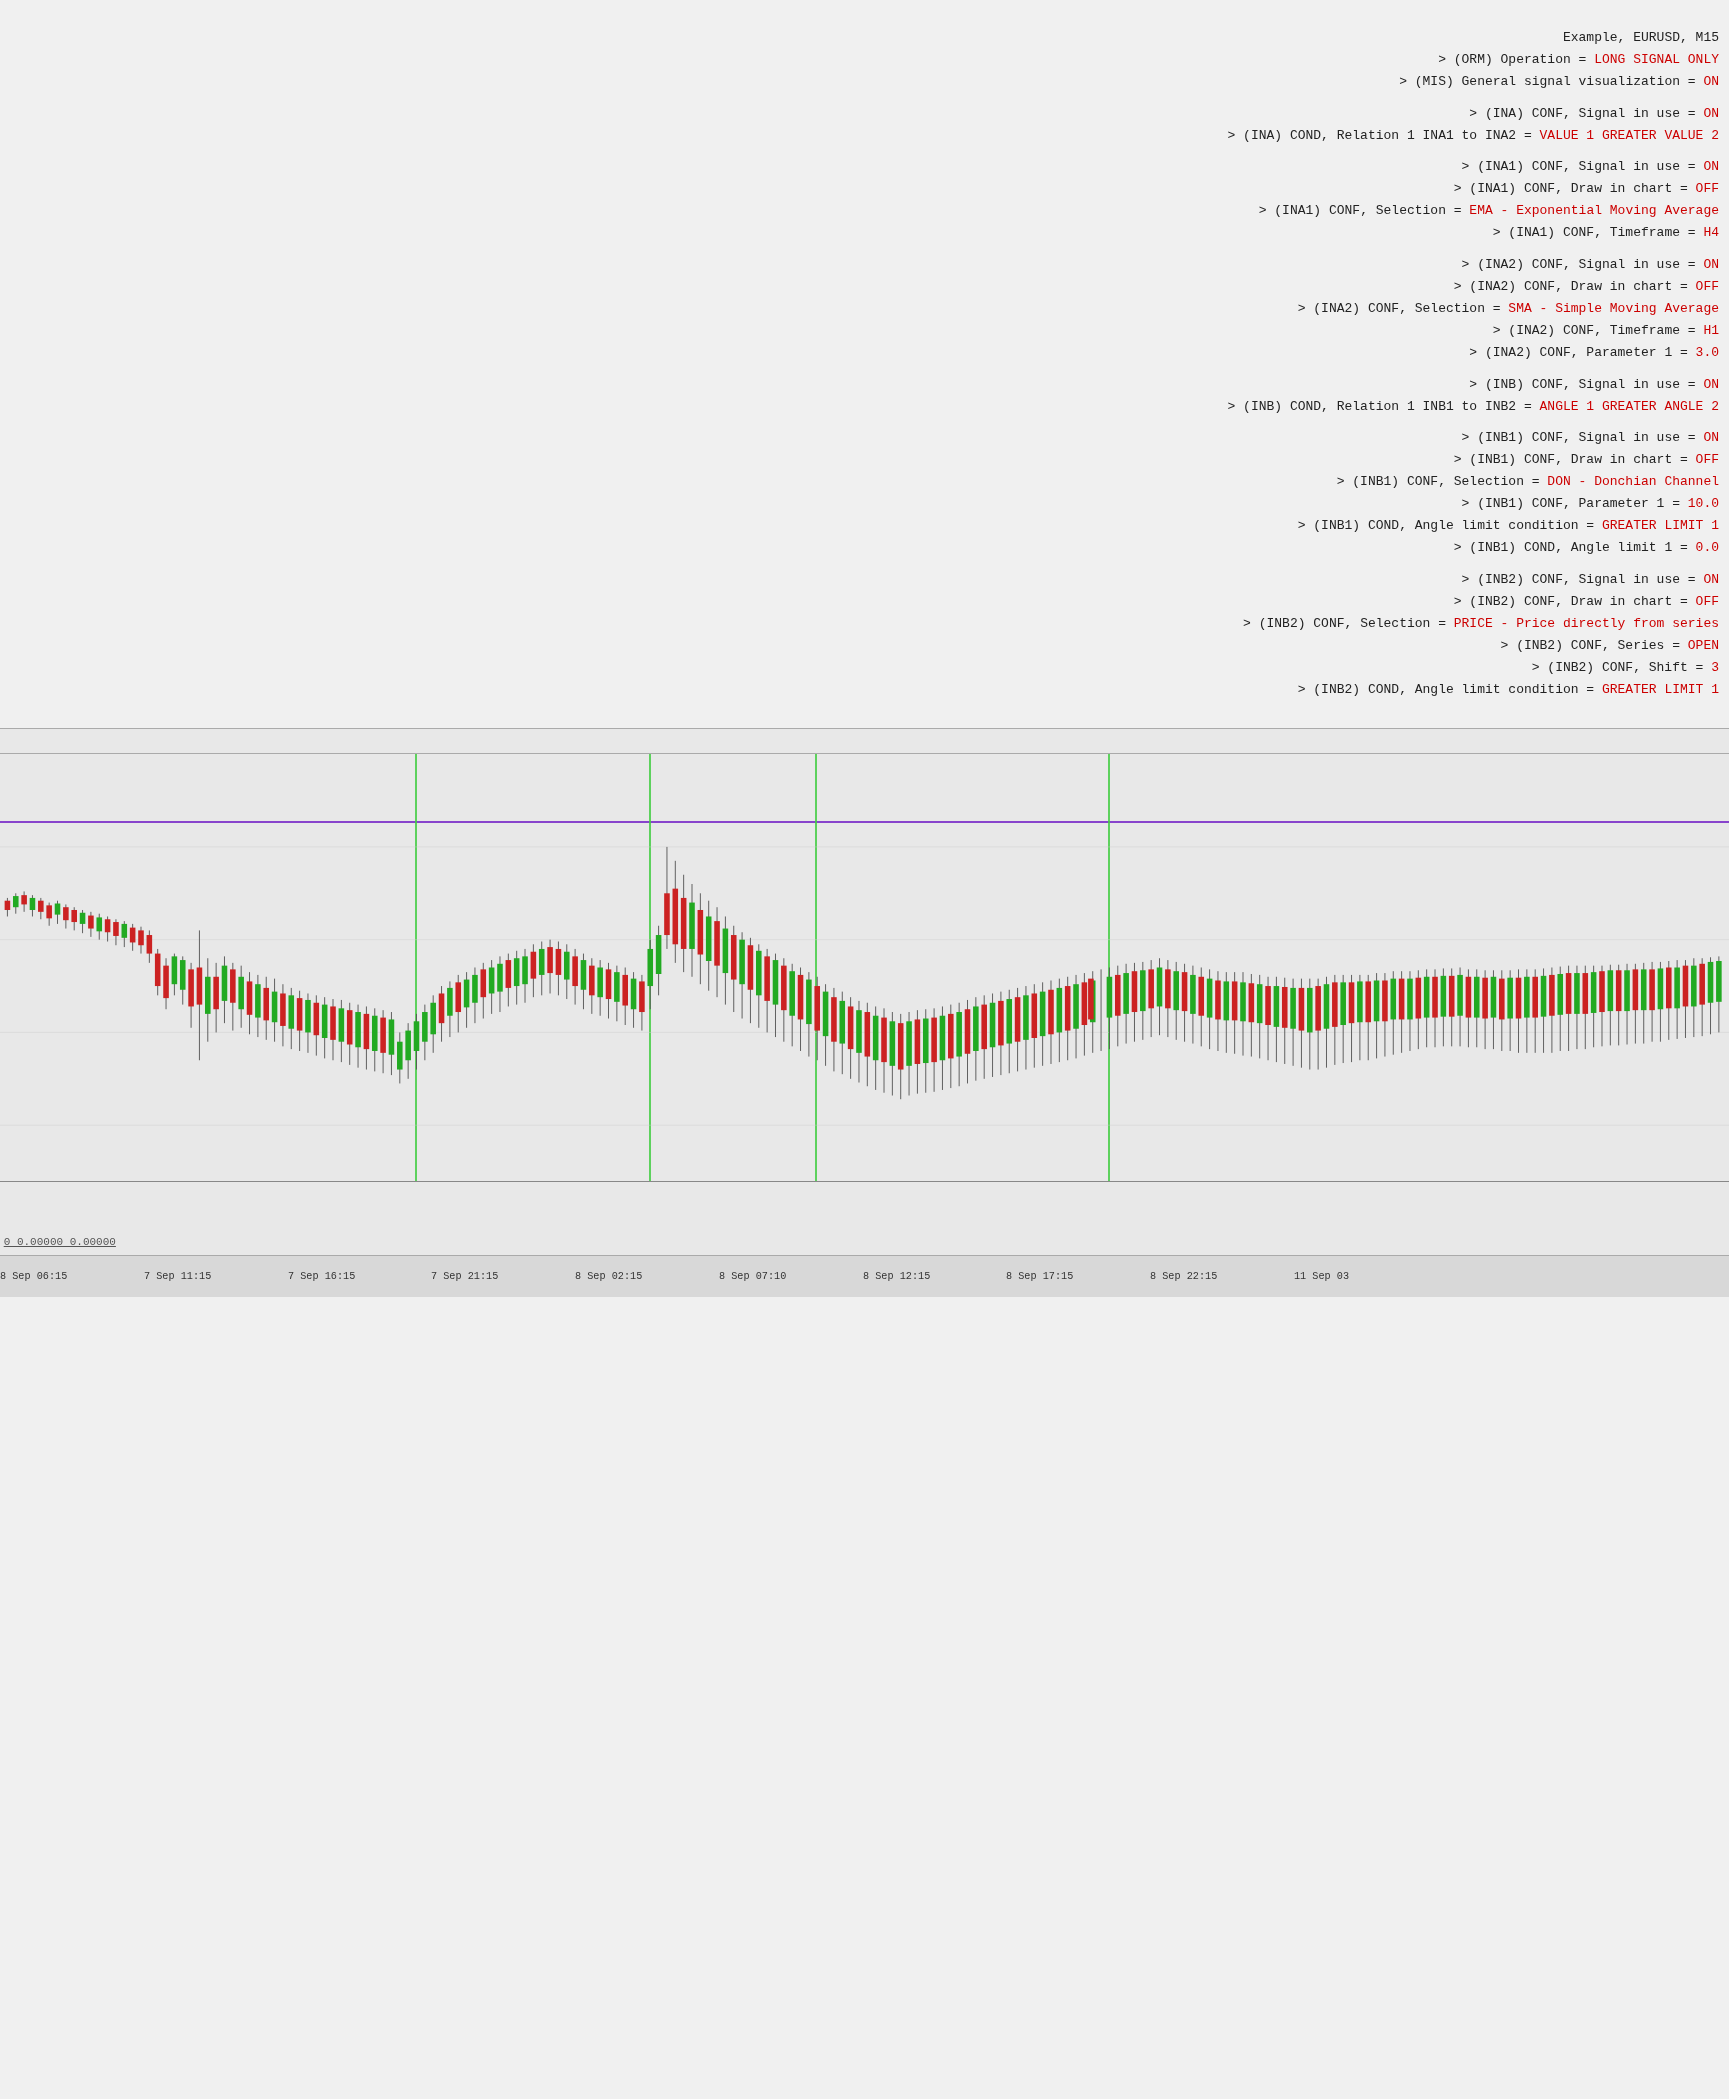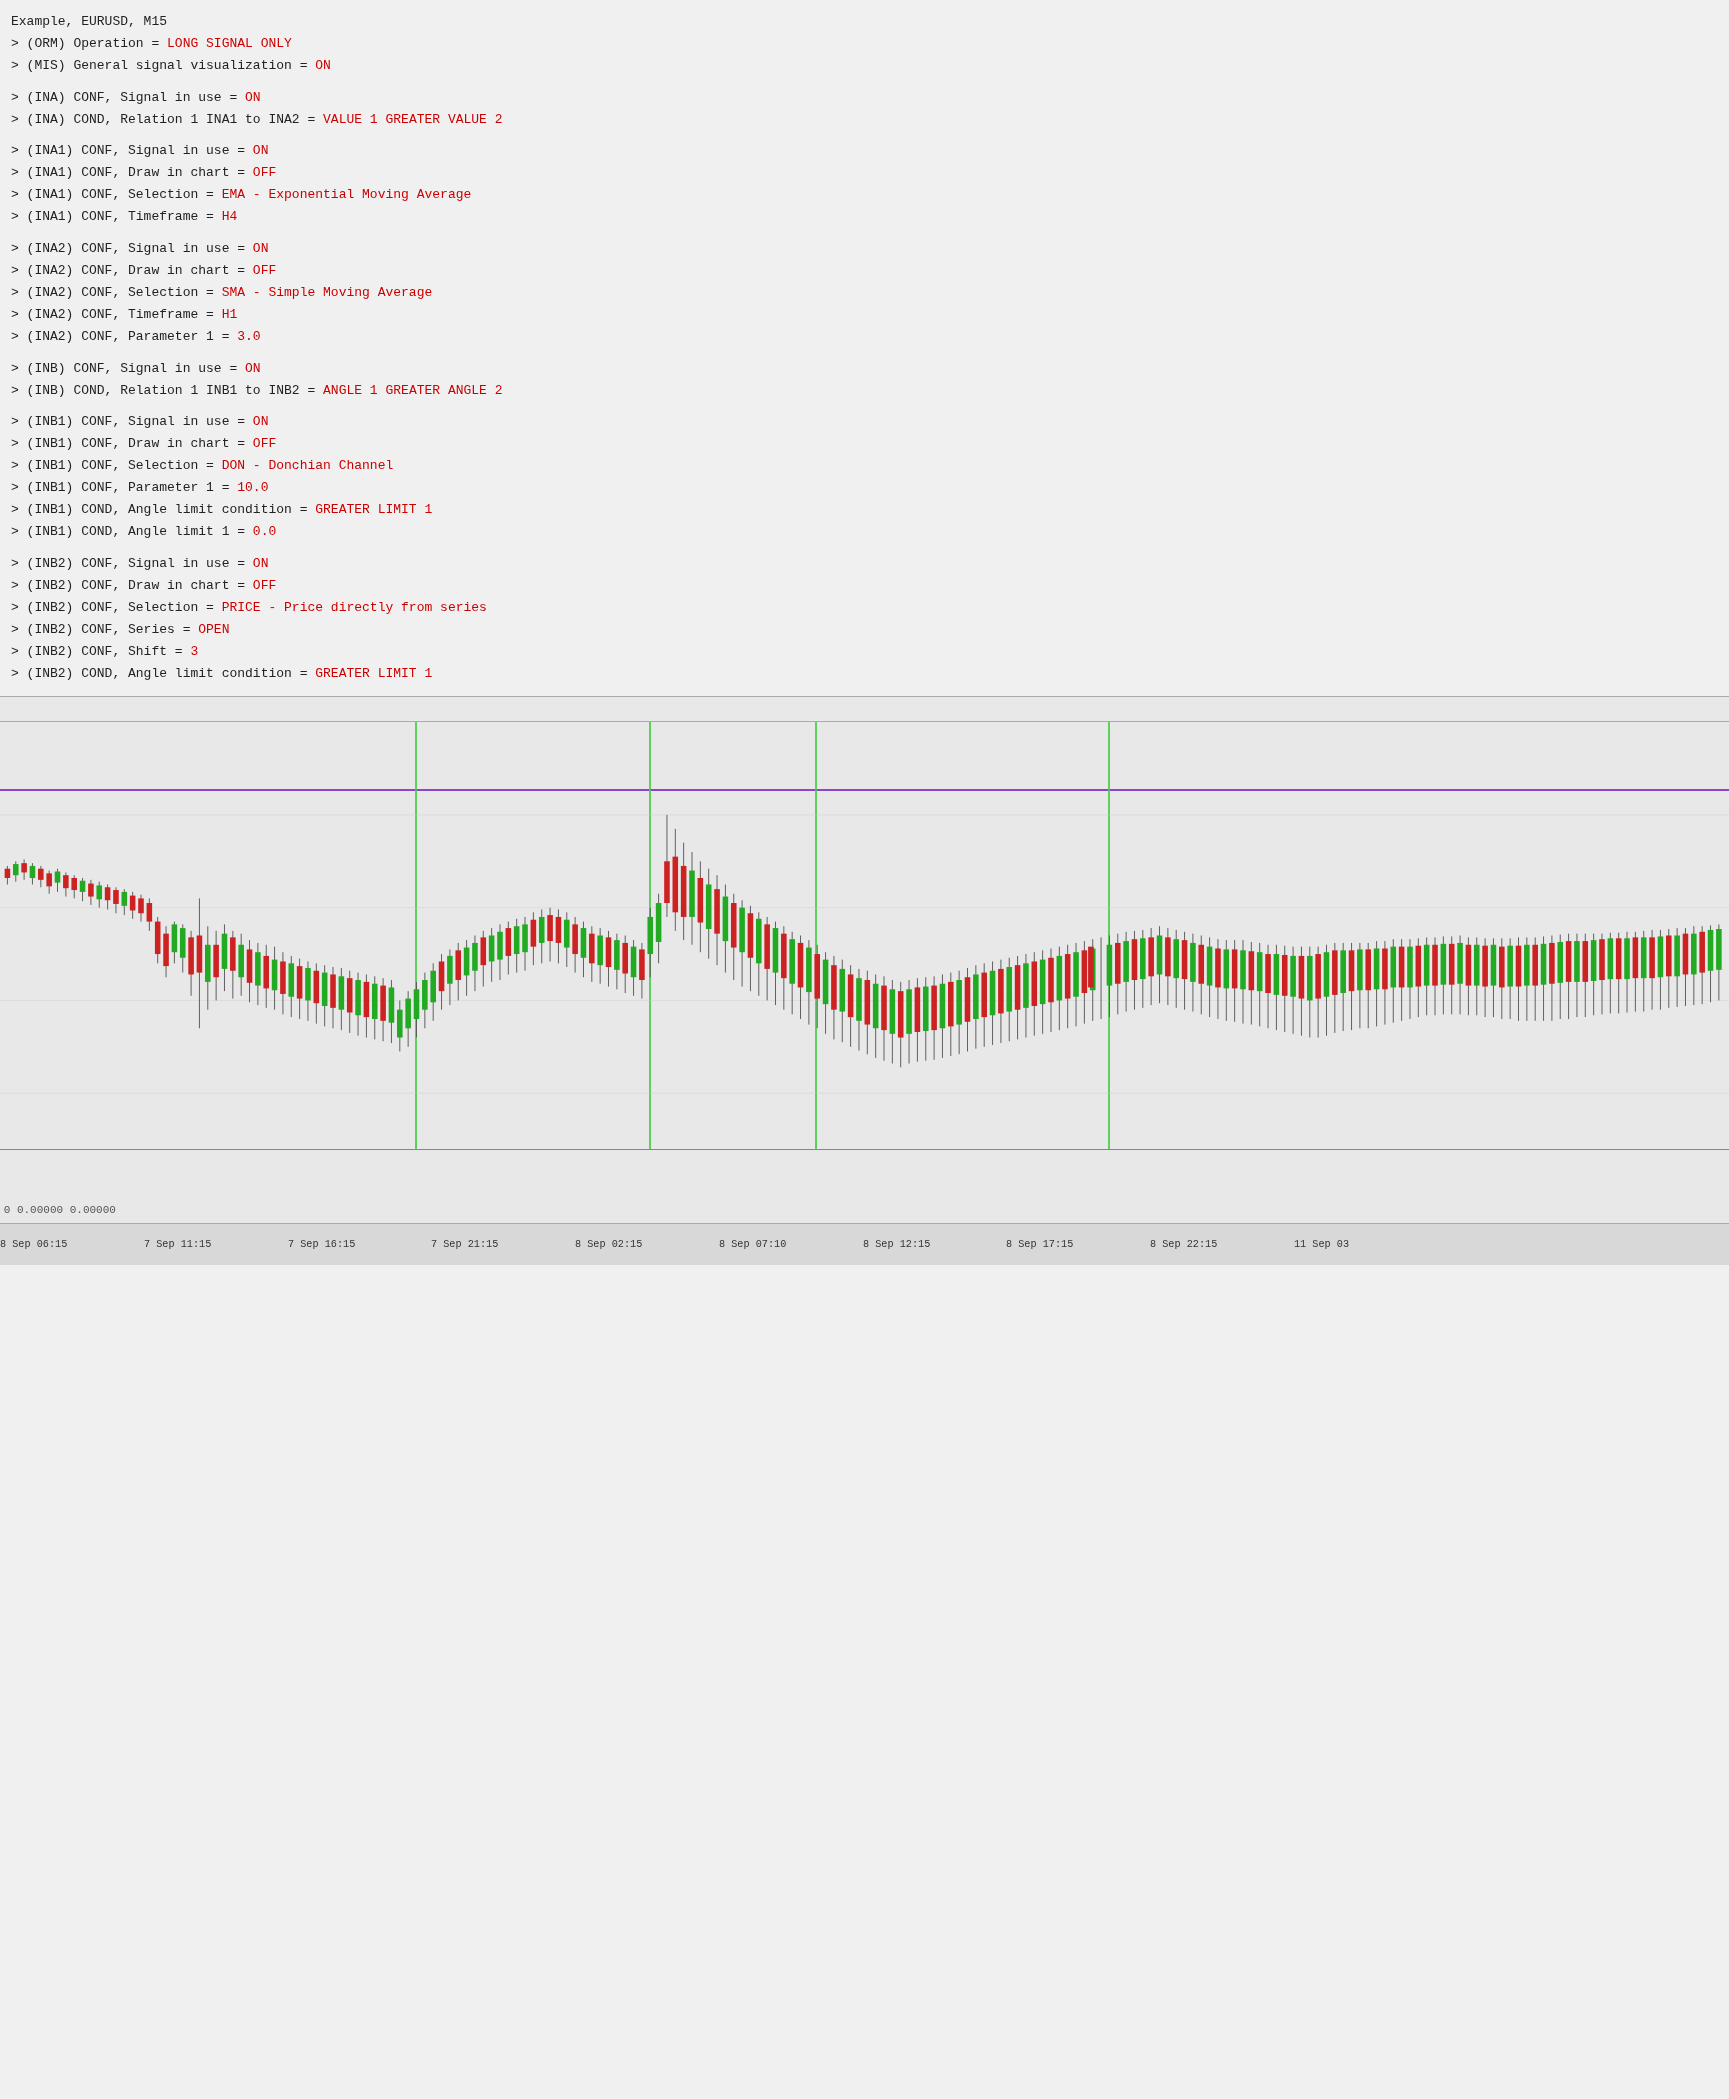--- a/index.html
+++ b/index.html
@@ -5,23 +5,24 @@
     * { margin: 0; padding: 0; box-sizing: border-box; }
     body {
       background: #f0f0f0;
       font-family: 'Courier New', Courier, monospace;
       font-size: 13px;
       color: #222;
       width: 1730px;
       min-height: 2099px;
     }
     .text-section {
-      padding: 11px 11px;
+      padding: 27px 11px;
       background: #f0f0f0;
       line-height: 1.7;
+      text-align: right;
     }
     .text-line {
       display: block;
       white-space: pre;
     }
     .text-line.empty {
       height: 9.3px;
       display: block;
     }
     .red { color: #cc0000; }
@@ -75,20 +76,21 @@
       border-top: 1.9px solid #888;
       position: relative;
     }
     .indicator-label {
       position: absolute;
       bottom: 7.4px;
       left: 3.7px;
       font-size: 11px;
       color: #555;
       font-family: 'Courier New', monospace;
+      text-decoration: underline;
     }
     
     .time-axis {
       height: 42px;
       background: #d8d8d8;
       border-top: 0.9px solid #aaa;
       display: flex;
       align-items: center;
       position: relative;
       overflow: hidden;

